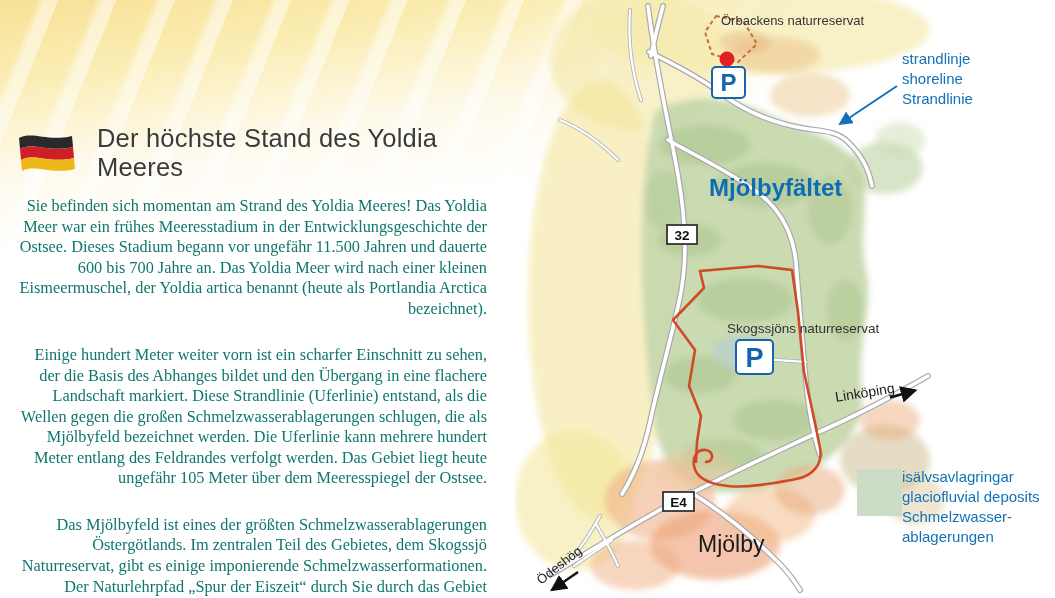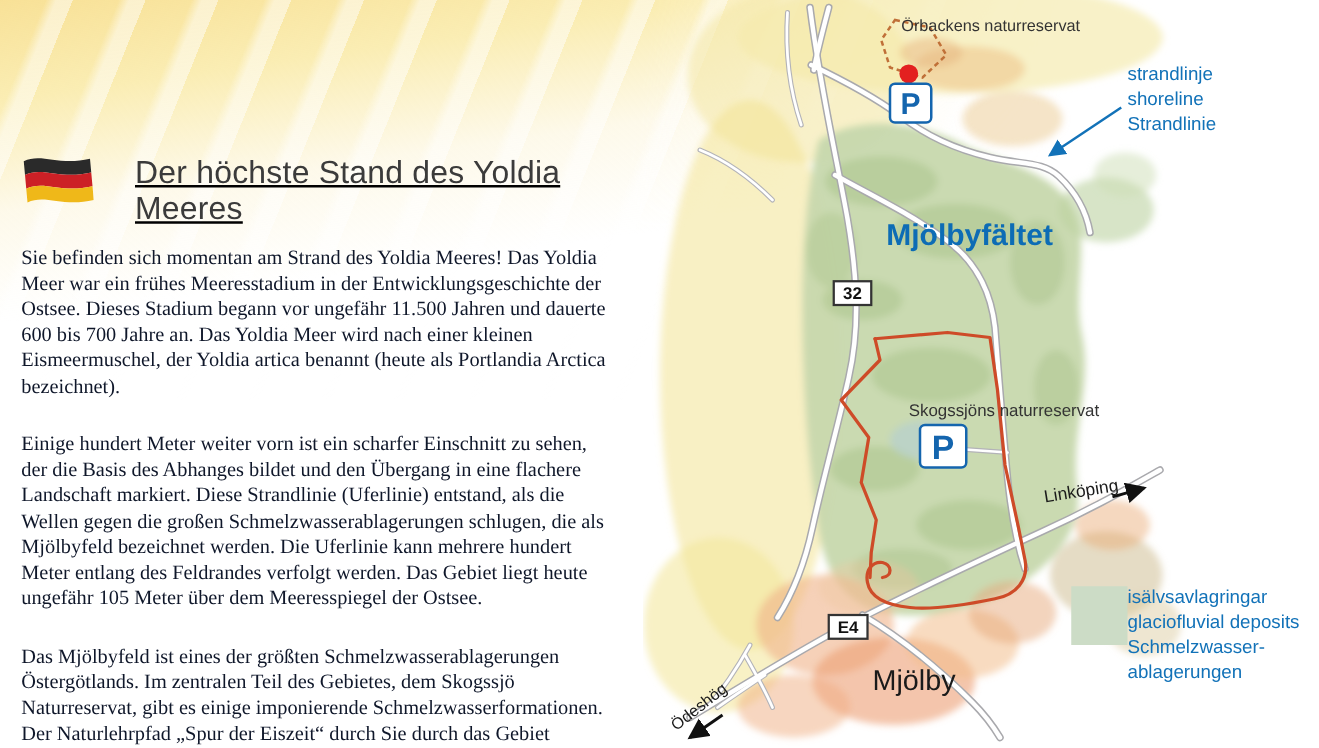--- a/index.html
+++ b/index.html
@@ -6,26 +6,26 @@
   .board{position:relative;width:1055px;height:598px;background:#fff;overflow:hidden;
          font-family:"Liberation Sans",sans-serif;}
   
   .sun-wash{position:absolute;left:0;top:0;width:900px;height:320px;z-index:0;
     background:
       repeating-linear-gradient(112deg, rgba(255,255,255,0) 0 34px, rgba(255,255,255,.5) 42px 54px),
       linear-gradient(172deg, #f8e197 0%, rgba(249,232,158,.78) 18%, rgba(251,240,200,.38) 38%, rgba(255,255,255,0) 58%);
     -webkit-mask-image:linear-gradient(100deg,#000 55%,transparent 90%);
     mask-image:linear-gradient(100deg,#000 55%,transparent 90%);}
   .text-panel{position:absolute;left:17px;top:124px;width:470px;z-index:2;}
-  .title-row{display:flex;align-items:flex-start;gap:33px;margin-bottom:14px;text-decoration:underline;}
+  .title-row{display:flex;align-items:center;gap:22px;margin-bottom:14px;}
   .title-row h1{margin:0;font-size:25.5px;font-weight:500;color:#3b3b3b;letter-spacing:.2px;
     font-family:"Liberation Sans",sans-serif;}
   .flag{flex:0 0 auto;}
   .text-panel p{margin:0 0 26px 0;font-family:"Liberation Serif",serif;font-size:16.3px;
-    line-height:1.26;color:#0f172a;}
+    line-height:1.26;color:#0f766e;text-align:right;}
   .map{position:absolute;right:0;top:0;z-index:1;}
   
   .lbl-dark{font-size:13px;font-weight:500;fill:#333;}
   .lbl-dark2{font-size:13.5px;font-weight:500;fill:#333;}
   .lbl-blue{font-size:15px;font-weight:500;fill:#1272b8;}
   .lbl-field{font-size:24px;font-weight:600;fill:#0d6cb5;}
   .lbl-town{font-size:23px;font-weight:500;fill:#1a1a1a;}
   .lbl-dir{font-size:14px;font-weight:500;fill:#1a1a1a;}
   .lbl-dir2{font-size:13px;font-weight:500;fill:#1a1a1a;}
   .road-casing{fill:none;stroke:#a9a9ad;stroke-width:6;stroke-linecap:round;}

